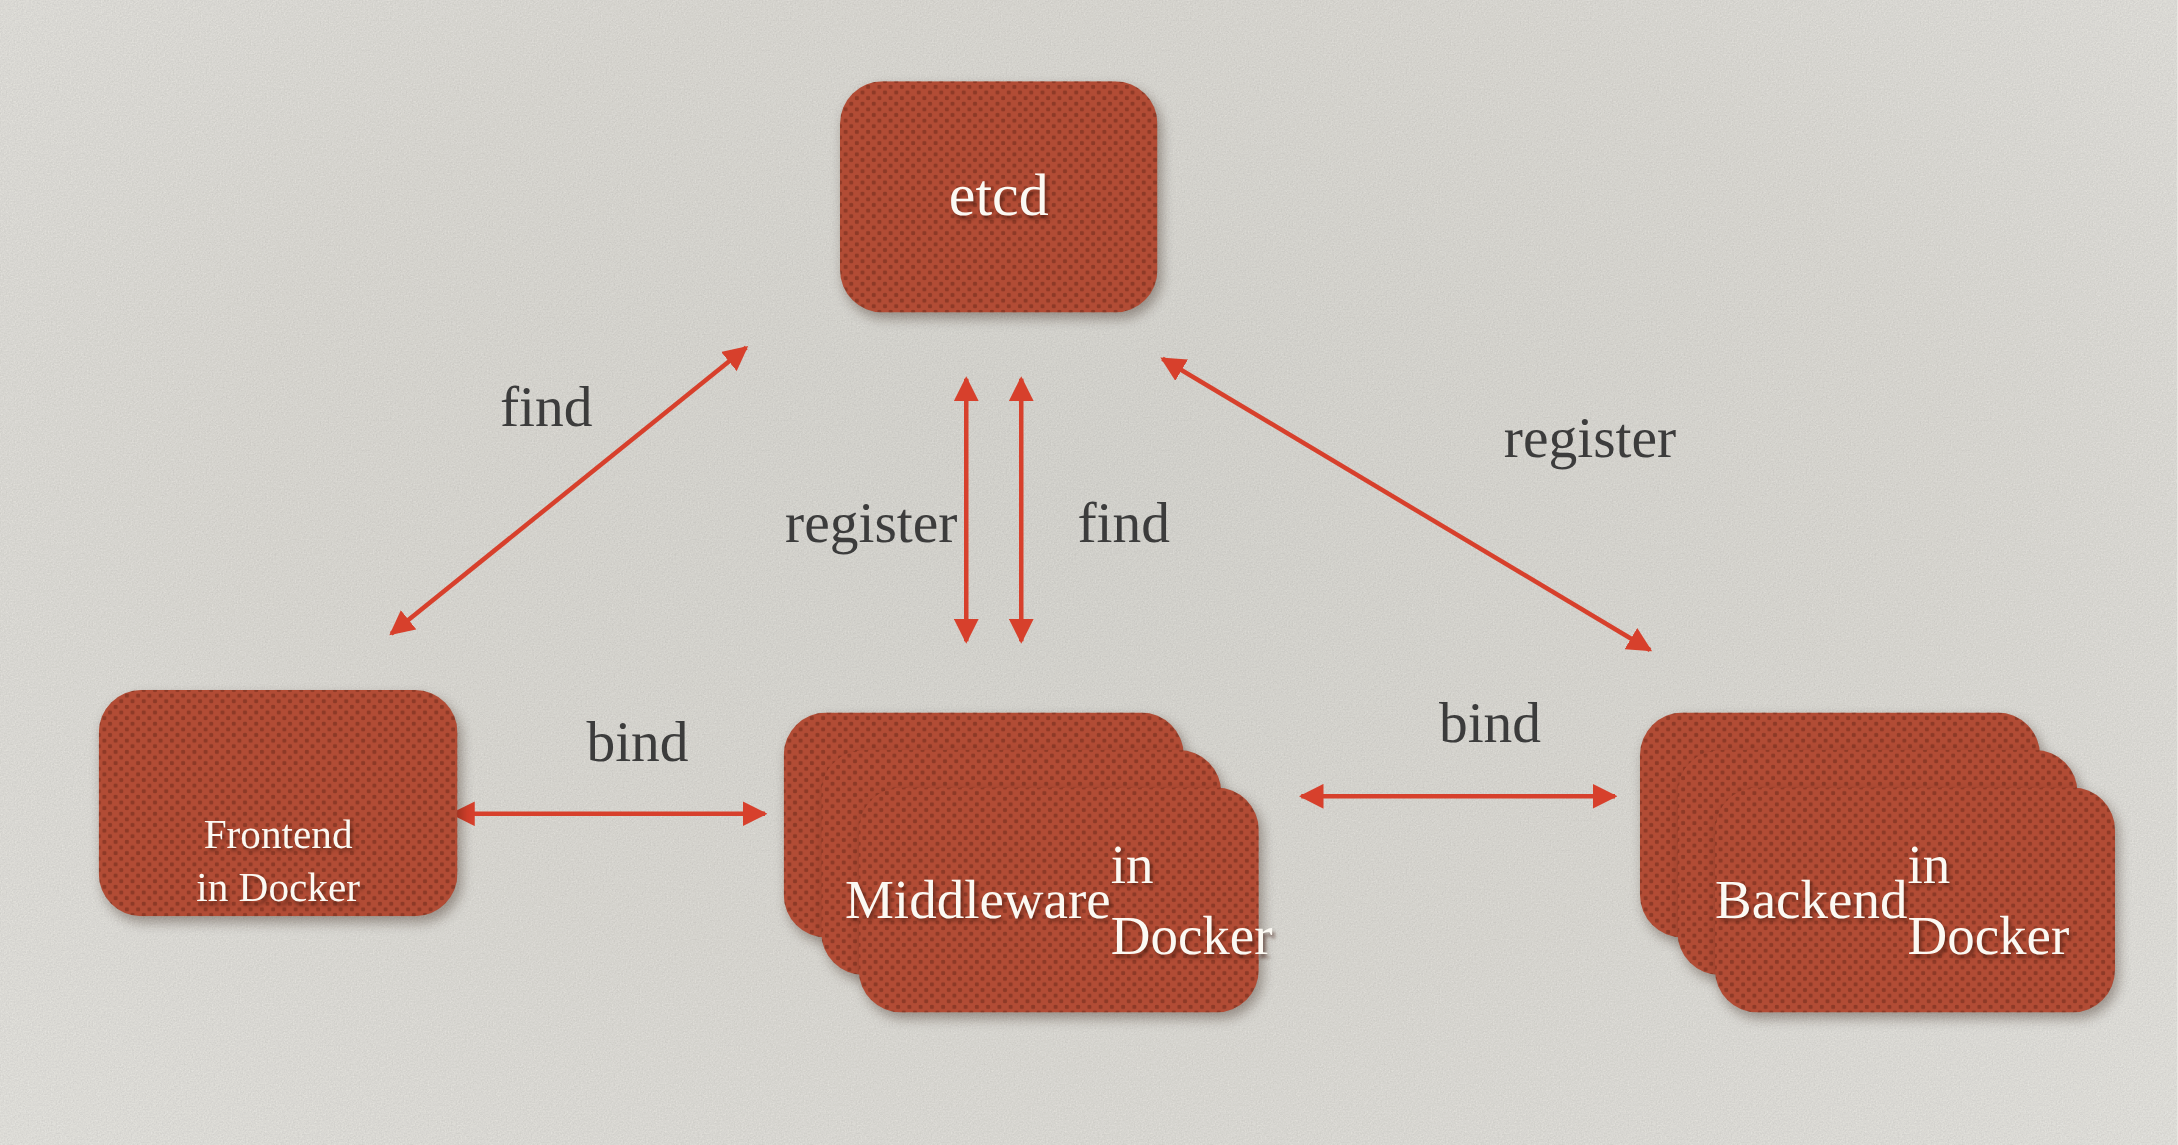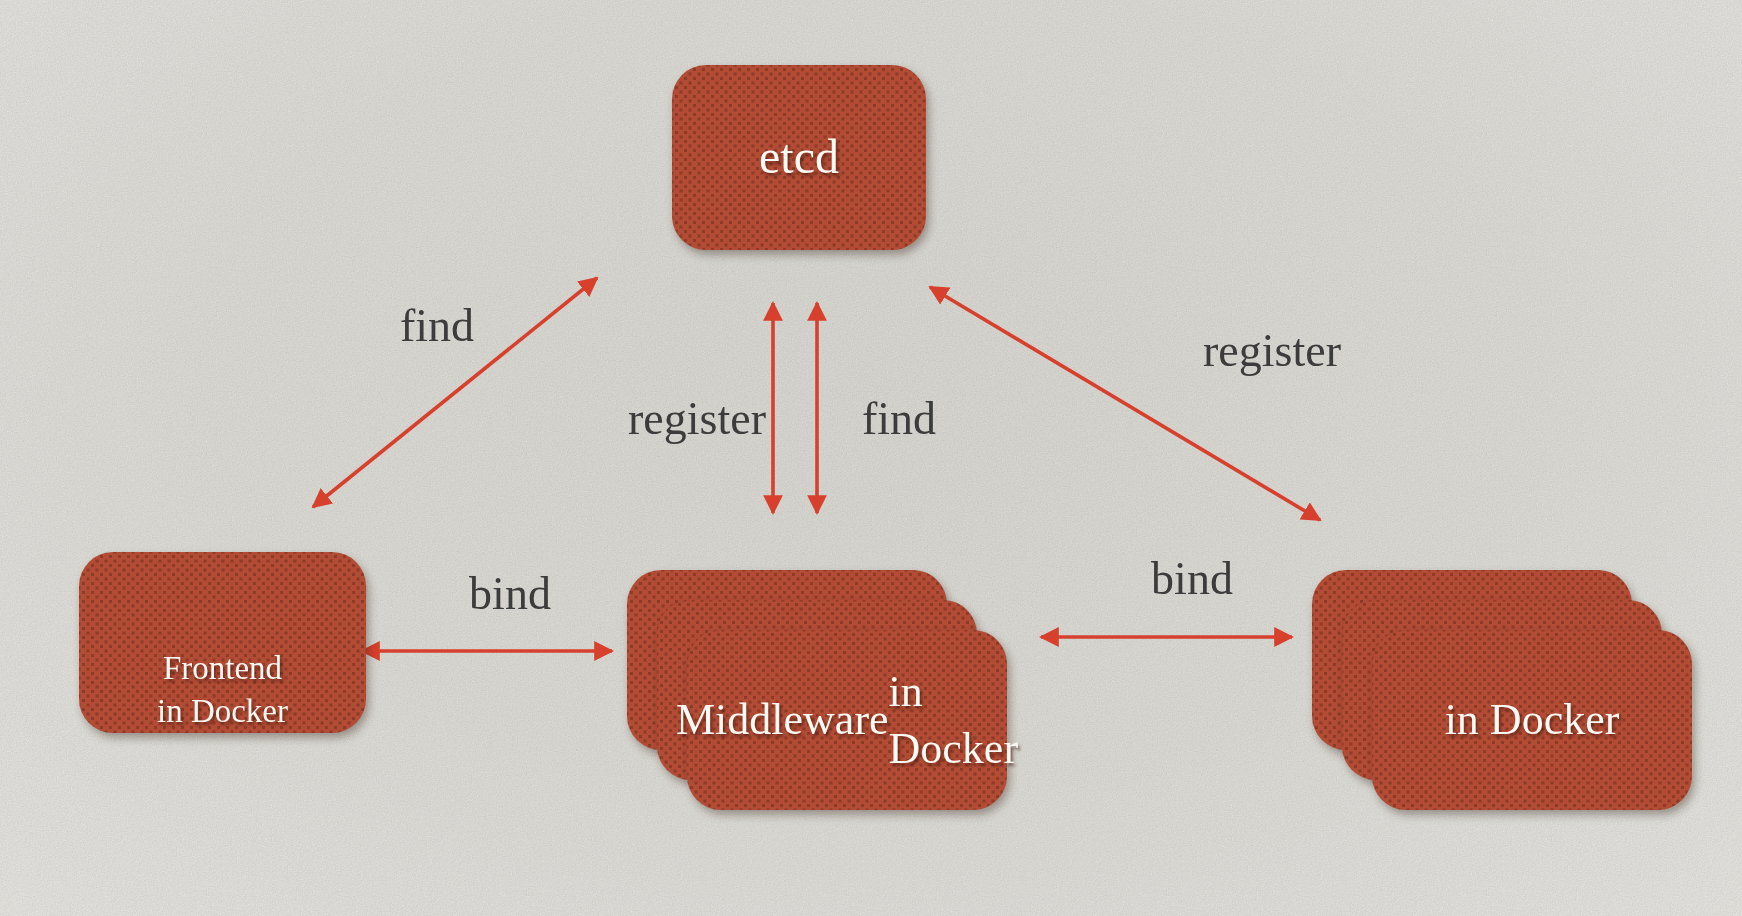--- a/index.html
+++ b/index.html
@@ -128,20 +128,21 @@
     <div class="card front">
       <span class="line">Middleware</span>
       <span class="line">in Docker</span>
     </div>
   </div>
 
   <div class="stack" style="left:1312px;top:570px;width:380px;height:240px;">
     <div class="card back"></div>
     <div class="card mid"></div>
     <div class="card front">
+      <span class="line">Backend</span>
       <span class="line">in Docker</span>
     </div>
   </div>
 
   <div class="edge-label" style="left:415px;top:325px;">find</div>
   <div class="edge-label" style="left:675px;top:418px;">register</div>
   <div class="edge-label" style="left:877px;top:418px;">find</div>
   <div class="edge-label" style="left:1250px;top:350px;">register</div>
   <div class="edge-label" style="left:488px;top:593px;">bind</div>
   <div class="edge-label" style="left:1170px;top:578px;">bind</div>

